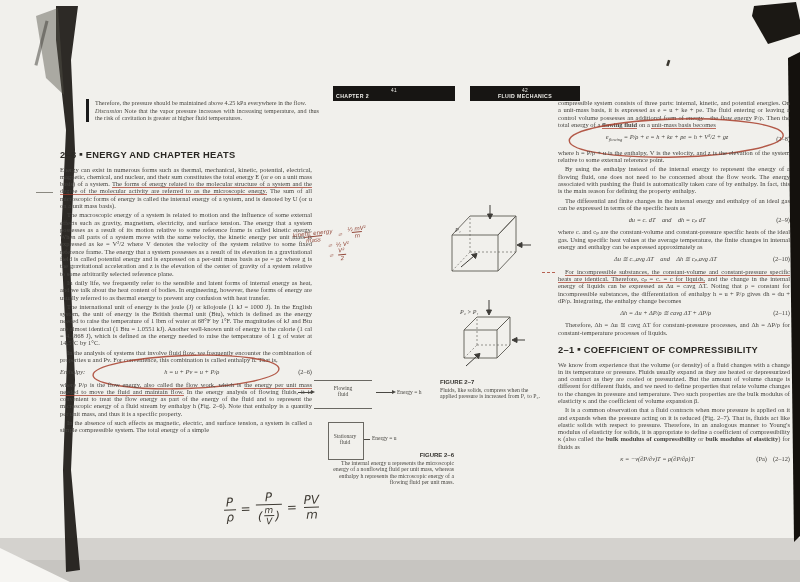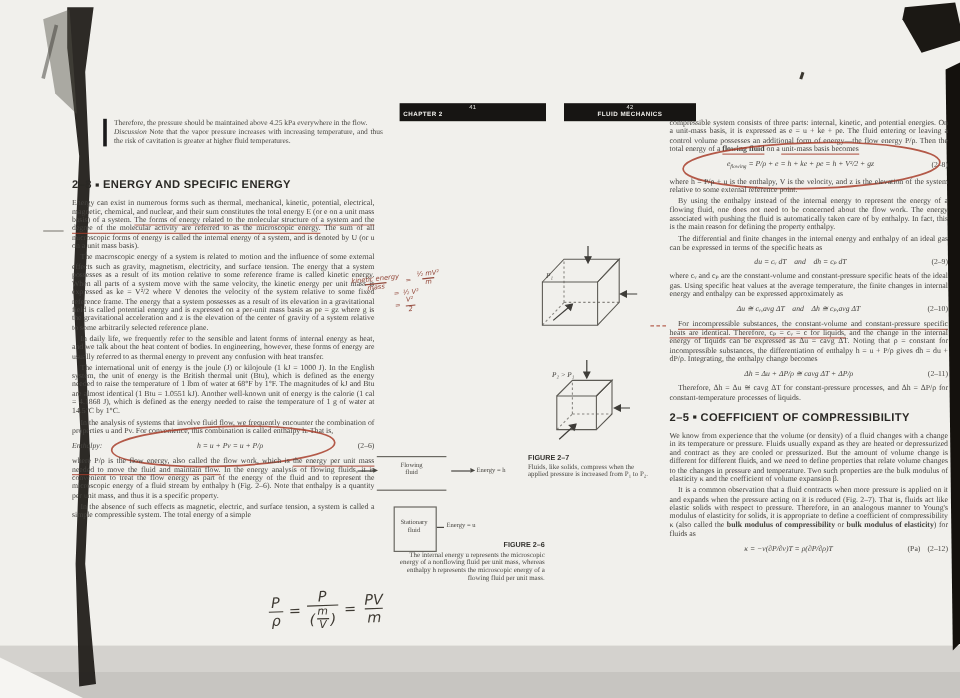--- a/index.html
+++ b/index.html
@@ -90,21 +90,21 @@
 
   <div class="notebox">
     <p><span>Therefore, the pressure should be maintained above 4.25 kPa everywhere in the flow.</span></p>
     <p><i>Discussion</i> <span>Note that the vapor pressure increases with increasing temperature, and thus the risk of cavitation is greater at higher fluid temperatures.</span></p>
   </div>
 
   <div class="col col-left">
     <h2 class="h-sec">
       <span>2–8</span>
       <span class="bullet">■</span>
-      <span>ENERGY AND SPECIFIC ENERGY</span>
+      <span>ENERGY AND CHAPTER HEATS</span>
     </h2>
     <p>
       <span class="margin-dash"></span>
       <span>Energy can exist in numerous forms such as thermal, mechanical, kinetic, potential, electrical, magnetic, chemical, and nuclear, and their sum constitutes the total energy E (or e on a unit mass basis) of a system. </span><span class="u-red">The forms of energy related to the molecular structure of a system and the degree of the molecular activity are referred to as the microscopic energy.</span><span> The sum of all microscopic forms of energy is called the internal energy of a system, and is denoted by U (or u on a unit mass basis).</span>
     </p>
     <p class="ind">The macroscopic energy of a system is related to motion and the influence of some external effects such as gravity, magnetism, electricity, and surface tension. The energy that a system possesses as a result of its motion relative to some reference frame is called kinetic energy. When all parts of a system move with the same velocity, the kinetic energy per unit mass is expressed as ke = V²/2 where V denotes the velocity of the system relative to some fixed reference frame. The energy that a system possesses as a result of its elevation in a gravitational field is called potential energy and is expressed on a per-unit mass basis as pe = gz where g is the gravitational acceleration and z is the elevation of the center of gravity of a system relative to some arbitrarily selected reference plane.</p>
     <p class="ind">In daily life, we frequently refer to the sensible and latent forms of internal energy as heat, and we talk about the heat content of bodies. In engineering, however, these forms of energy are usually referred to as thermal energy to prevent any confusion with heat transfer.</p>
     <p class="ind">The international unit of energy is the joule (J) or kilojoule (1 kJ = 1000 J). In the English system, the unit of energy is the British thermal unit (Btu), which is defined as the energy needed to raise the temperature of 1 lbm of water at 68°F by 1°F. The magnitudes of kJ and Btu are almost identical (1 Btu = 1.0551 kJ). Another well-known unit of energy is the calorie (1 cal = 4.1868 J), which is defined as the energy needed to raise the temperature of 1 g of water at 14.5°C by 1°C.</p>
     <p class="ind">In the analysis of systems that involve fluid flow, we frequently encounter the combination of properties u and Pv. For convenience, this combination is called enthalpy h. That is,</p>
     <div class="eq-row">
@@ -147,21 +147,21 @@
     <p class="ind">
       <span class="margin-dot"></span>
       <span class="u-red">For incompressible substances, the constant-volume and constant-pressure specific heats are identical. Therefore, cₚ = cᵥ = c for liquids,</span><span> and the change in the internal energy of liquids can be expressed as Δu = cavg ΔT. Noting that ρ = constant for incompressible substances, the differentiation of enthalpy h = u + P/ρ gives dh = du + dP/ρ. Integrating, the enthalpy change becomes</span>
     </p>
     <div class="eq-row">
       <span class="eq-body">Δh = Δu + ΔP/ρ ≅ cavg ΔT + ΔP/ρ</span>
       <span class="eq-num">(2–11)</span>
     </div>
     <p class="ind">Therefore, Δh = Δu ≅ cavg ΔT for constant-pressure processes, and Δh = ΔP/ρ for constant-temperature processes of liquids.</p>
     <h2 class="h-sec" style="margin-top:8px;">
-      <span>2–5</span>
+      <span>2–1</span>
       <span class="bullet">■</span>
       <span>COEFFICIENT OF COMPRESSIBILITY</span>
     </h2>
     <p>We know from experience that the volume (or density) of a fluid changes with a change in its temperature or pressure. Fluids usually expand as they are heated or depressurized and contract as they are cooled or pressurized. But the amount of volume change is different for different fluids, and we need to define properties that relate volume changes to the changes in pressure and temperature. Two such properties are the bulk modulus of elasticity κ and the coefficient of volume expansion β.</p>
     <p class="ind">
       <span>It is a common observation that a fluid contracts when more pressure is applied on it and expands when the pressure acting on it is reduced (Fig. 2–7). That is, fluids act like elastic solids with respect to pressure. Therefore, in an analogous manner to Young's modulus of elasticity for solids, it is appropriate to define a coefficient of compressibility κ (also called the </span><span class="b">bulk modulus of compressibility</span><span> or </span><span class="b">bulk modulus of elasticity</span><span>) for fluids as</span>
     </p>
     <div class="eq-row">
       <span class="eq-body">κ = −v(∂P/∂v)T = ρ(∂P/∂ρ)T</span>
       <span class="eq-unit">(Pa)</span>

